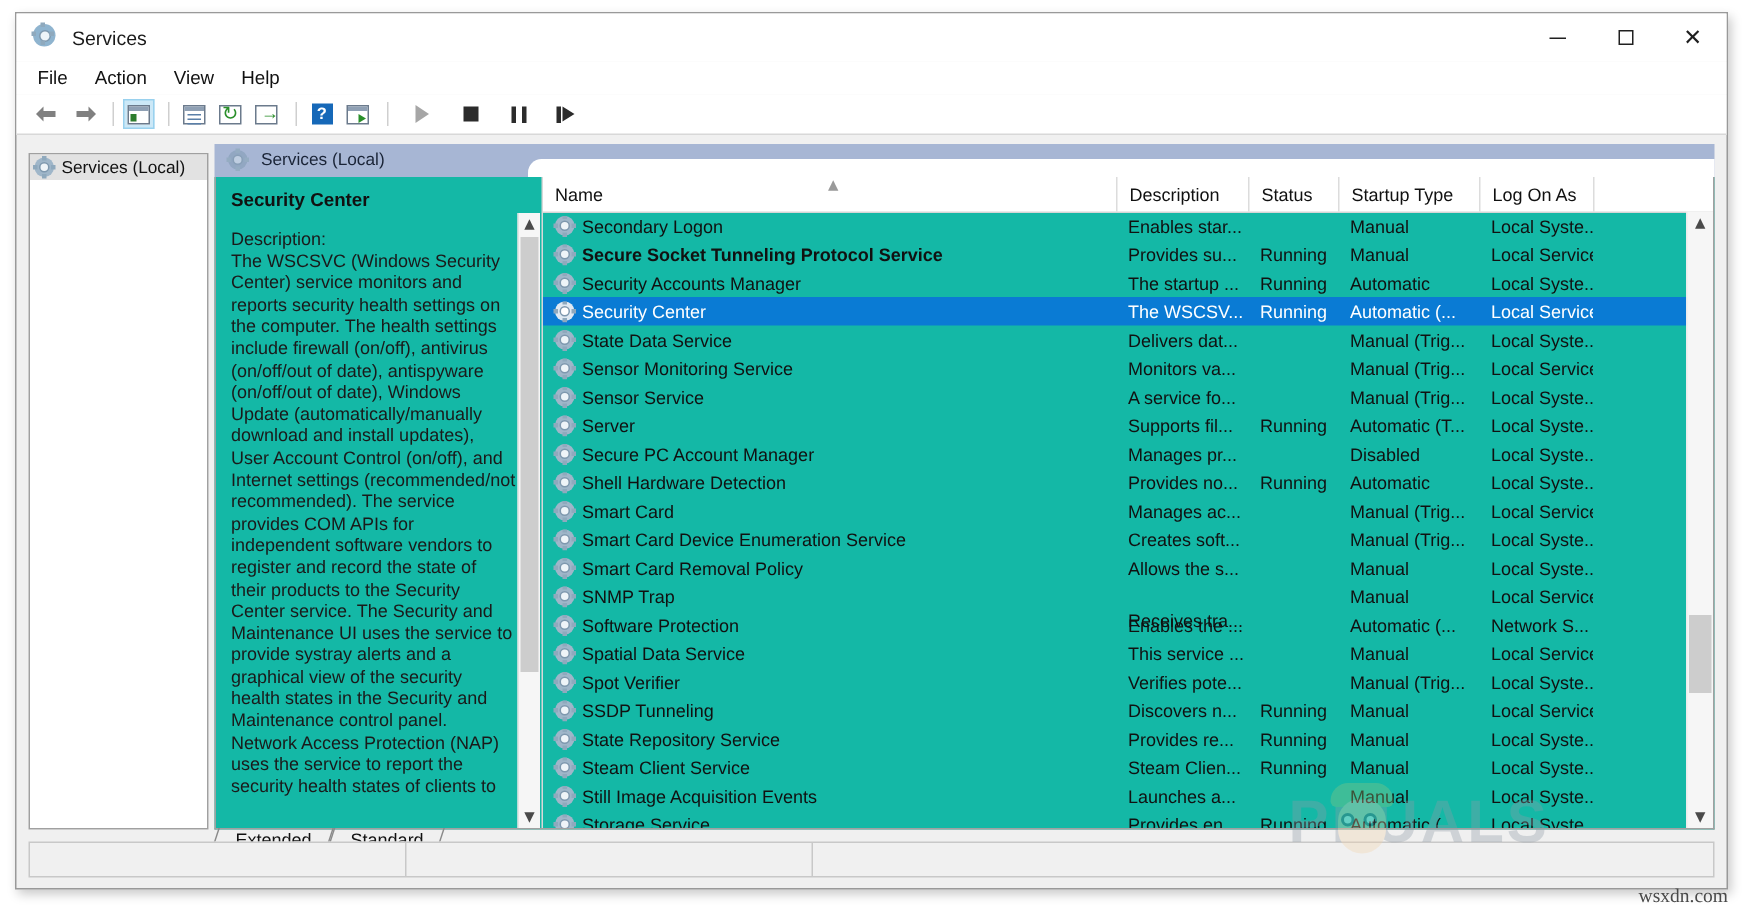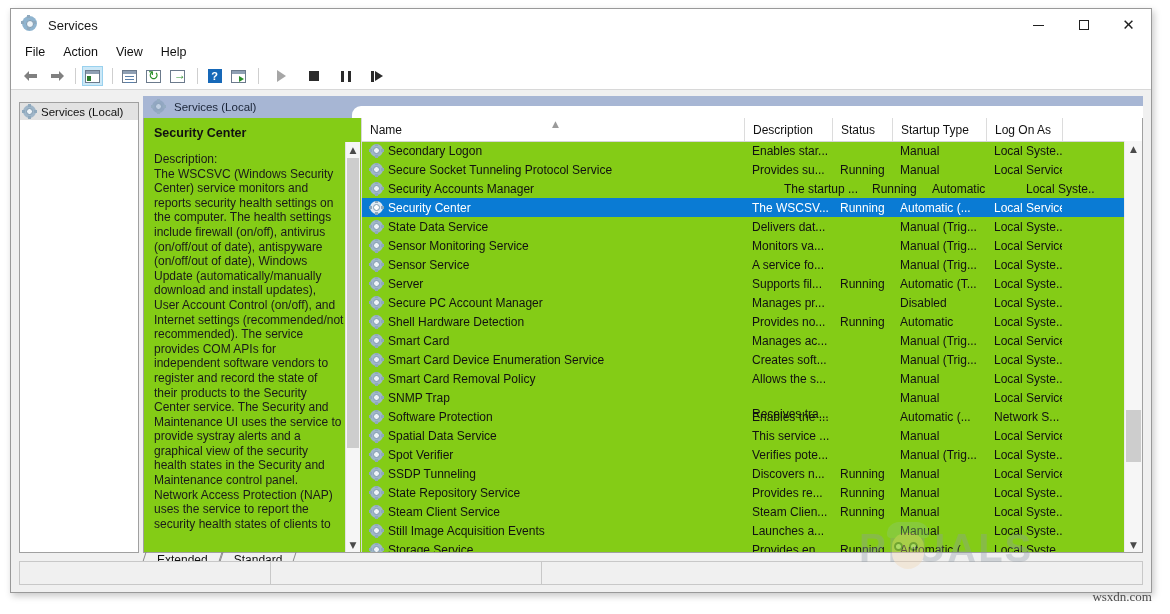--- a/index.html
+++ b/index.html
@@ -77,21 +77,21 @@
   .tree-label{font-size:11.5px;color:#111;}
 
   .right-pane{position:absolute;left:131px;top:6px;right:7px;bottom:38px;}
 
   .banner{height:22px;background:#a7b6d4;position:relative;display:flex;align-items:center;}
   .banner .bi{width:14px;height:14px;margin-left:9px;margin-right:8px;position:relative;flex:none;opacity:.75;}
   .banner-text{font-size:11.5px;color:#1a2437;}
   .banner-notch{position:absolute;left:209px;top:10px;right:0;bottom:-1px;background:#fff;
                 border-top-left-radius:9px;}
 
-  .panes{position:absolute;left:0;top:22px;right:0;bottom:0;background:#84cc16;
+  .panes{position:absolute;left:0;top:22px;right:0;bottom:0;background:#14b8a6;
          border:1px solid #a0a0a0;border-top:0;box-sizing:border-box;display:flex;}
 
   
   .detail{width:218px;flex:none;position:relative;padding:8px 0 0 10px;box-sizing:border-box;
           border-right:1px solid #d8d8d8;}
   .detail-title{font-size:12.5px;font-weight:bold;color:#111;margin-bottom:12px;}
   .detail-body{font-size:12px;color:#1a1a1a;line-height:14.6px;width:190px;
                height:410px;overflow:hidden;}
   .detail-scroll{position:absolute;right:1px;top:24px;bottom:0;width:14px;background:#f6f6f6;
                  border-left:1px solid #e3e3e3;}
@@ -308,35 +308,35 @@
                   <div class="c-name" style="width: 382px;">
                     <span class="svc-ic"><span class="gear"><span class="g-out"></span><span class="g-in"></span><span class="g-t" style="left: 5px; top: -1px;"></span><span class="g-t" style="left: 5px; top: 11px;"></span><span class="g-t" style="left: -1px; top: 5px;"></span><span class="g-t" style="left: 11px; top: 5px;"></span></span></span>
                     <span>Secondary Logon</span>
                   </div>
                   <div class="cell" style="width: 88px;">Enables star...</div>
                   <div class="cell" style="width: 60px;"></div>
                   <div class="cell" style="width: 94px;">Manual</div>
                   <div class="cell" style="width: 76px;">Local Syste...</div>
                 </div>
                 <div class="row">
-                  <div class="c-name" style="width: 382px;">
+                  <div class="c-name" style="width: 382px; font-weight: bold;">
                     <span class="svc-ic"><span class="gear"><span class="g-out"></span><span class="g-in"></span><span class="g-t" style="left: 5px; top: -1px;"></span><span class="g-t" style="left: 5px; top: 11px;"></span><span class="g-t" style="left: -1px; top: 5px;"></span><span class="g-t" style="left: 11px; top: 5px;"></span></span></span>
                     <span>Secure Socket Tunneling Protocol Service</span>
                   </div>
                   <div class="cell" style="width: 88px;">Provides su...</div>
                   <div class="cell" style="width: 60px;">Running</div>
                   <div class="cell" style="width: 94px;">Manual</div>
                   <div class="cell" style="width: 76px;">Local Service</div>
                 </div>
                 <div class="row">
                   <div class="c-name" style="width: 382px;">
                     <span class="svc-ic"><span class="gear"><span class="g-out"></span><span class="g-in"></span><span class="g-t" style="left: 5px; top: -1px;"></span><span class="g-t" style="left: 5px; top: 11px;"></span><span class="g-t" style="left: -1px; top: 5px;"></span><span class="g-t" style="left: 11px; top: 5px;"></span></span></span>
                     <span>Security Accounts Manager</span>
                   </div>
-                  <div class="cell" style="width: 88px; margin-left: 32px;">The startup ...</div>
+                  <div class="cell" style="width: 88px;">The startup ...</div>
                   <div class="cell" style="width: 60px;">Running</div>
                   <div class="cell" style="width: 94px;">Automatic</div>
                   <div class="cell" style="width: 76px;">Local Syste...</div>
                 </div>
                 <div class="row sel">
                   <div class="c-name" style="width: 382px;">
                     <span class="svc-ic"><span class="gear sel"><span class="g-out"></span><span class="g-in"></span><span class="g-t" style="left: 5px; top: -1px;"></span><span class="g-t" style="left: 5px; top: 11px;"></span><span class="g-t" style="left: -1px; top: 5px;"></span><span class="g-t" style="left: 11px; top: 5px;"></span></span></span>
                     <span>Security Center</span>
                   </div>
                   <div class="cell" style="width: 88px;">The WSCSV...</div>

